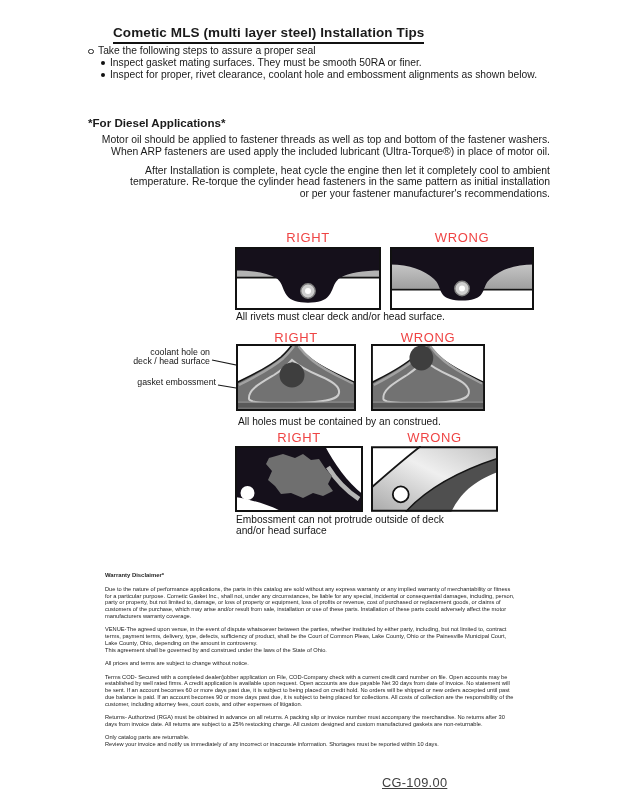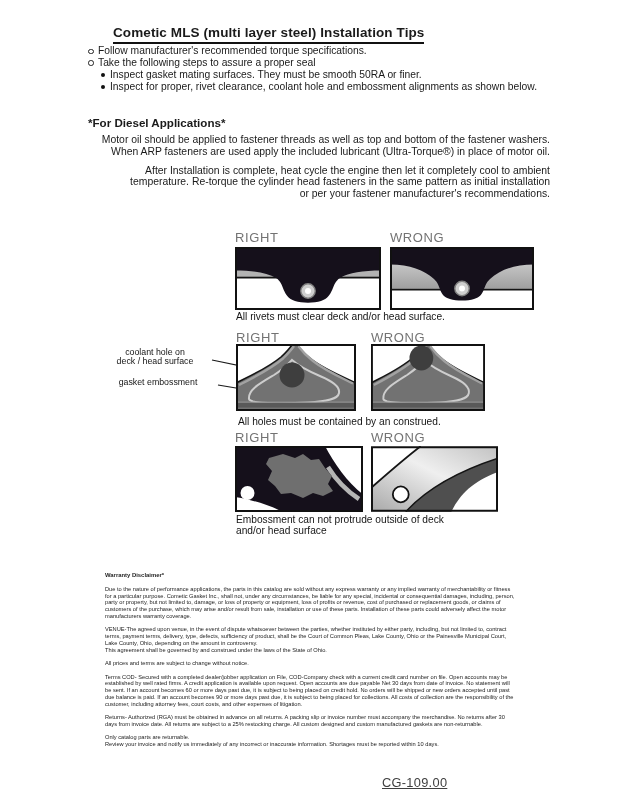--- a/index.html
+++ b/index.html
@@ -24,44 +24,43 @@
     width:4px; height:4px; background:#111; border-radius:50%; }
   .diesel-heading { position:absolute; left:88px; top:116px;
     font-size:11.6px; font-weight:bold; }
   .bodypara { position:absolute; left:88px; width:462px;
     font-size:10.4px; line-height:11.7px; white-space:pre-line;text-align:right; }
   .p1 { top:134px; }
   .p2 { top:164.5px; }
   .note { top:206px; }
 
   .dg-label { position:absolute; font-size:13px; letter-spacing:0.6px;
-    text-align:left; color:#737373; font-weight:500; }
+    text-align:center; color:#ef4444; font-weight:500; }
   .dg-caption { position:absolute; font-size:10.2px; font-weight:500;
     line-height:11.4px; white-space:pre-line; color:#151515; }
   .dg-box { position:absolute; display:block; }
-  .annotation { position:absolute; text-align:center; font-size:8.8px;
+  .annotation { position:absolute; text-align:right; font-size:8.8px;
     line-height:8.7px; white-space:pre-line; color:#151515; }
   .leader-overlay { position:absolute; left:140px; top:340px; }
 
   .legal { position:absolute; left:105px; top:572px; width:412px;
     font-size:5.7px; line-height:6.8px; color:#232323; }
   .legal .legal-heading { font-size:5.9px; font-weight:bold; margin:0 0 7px 0; }
   .legal p { margin:0 0 6.6px 0; white-space:pre-line; }
   .page-number { position:absolute; left:382px; top:775px;
     font-size:12.8px; letter-spacing:0.3px; color:#404040;text-decoration:underline; }
 </style>
 </head>
 <body>
 
 <div class="page">
 
   <div class="title">Cometic MLS (multi layer steel) Installation Tips</div>
 
   <div class="tips">
-    <div class="tip">Follow manufacturer's recommended torque specifications.</div>
     <div class="tip">Take the following steps to assure a proper seal</div>
     <div class="subtip">Inspect gasket mating surfaces.  They must be smooth 50RA or finer.</div>
     <div class="subtip">Inspect for proper, rivet clearance, coolant hole and embossment alignments as shown below.</div>
   </div>
 
   <div class="diesel-heading">*For Diesel Applications*</div>
   <div class="bodypara p1">Motor oil should be applied to fastener threads as well as top and bottom of the fastener washers.
 When ARP fasteners are used apply the included lubricant (Ultra-Torque®) in place of motor oil.</div>
   <div class="bodypara p2">After Installation is complete, heat cycle the engine then let it completely cool to ambient
 temperature. Re-torque the cylinder head fasteners in the same pattern as initial installation

